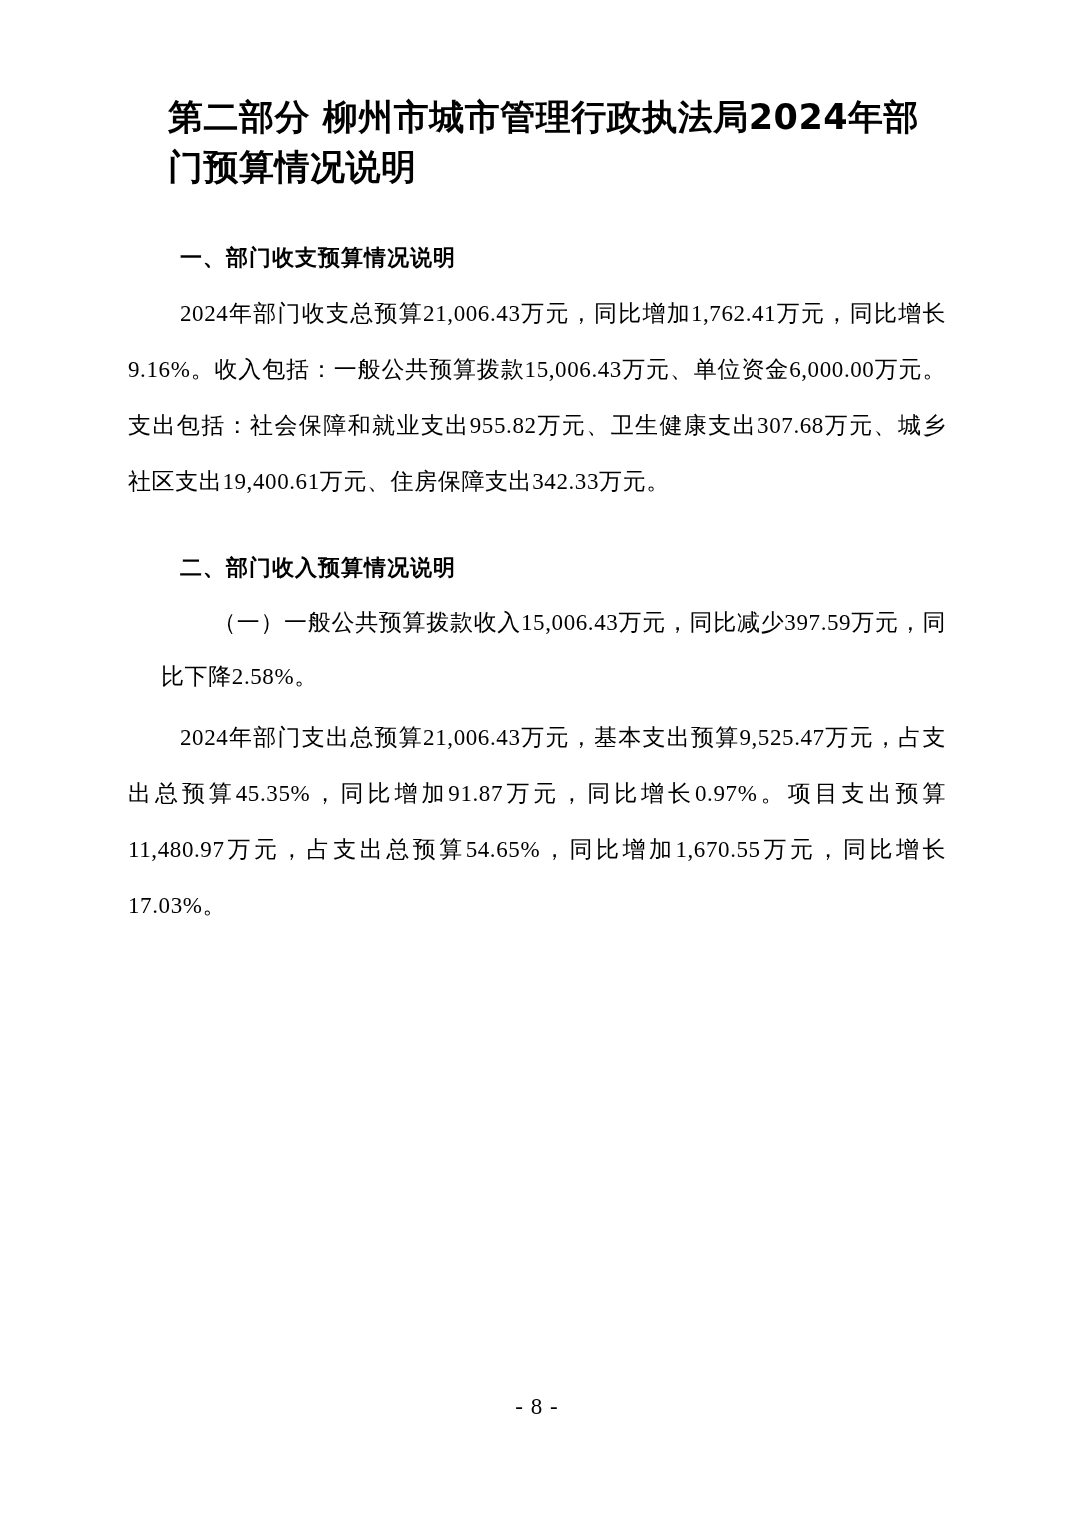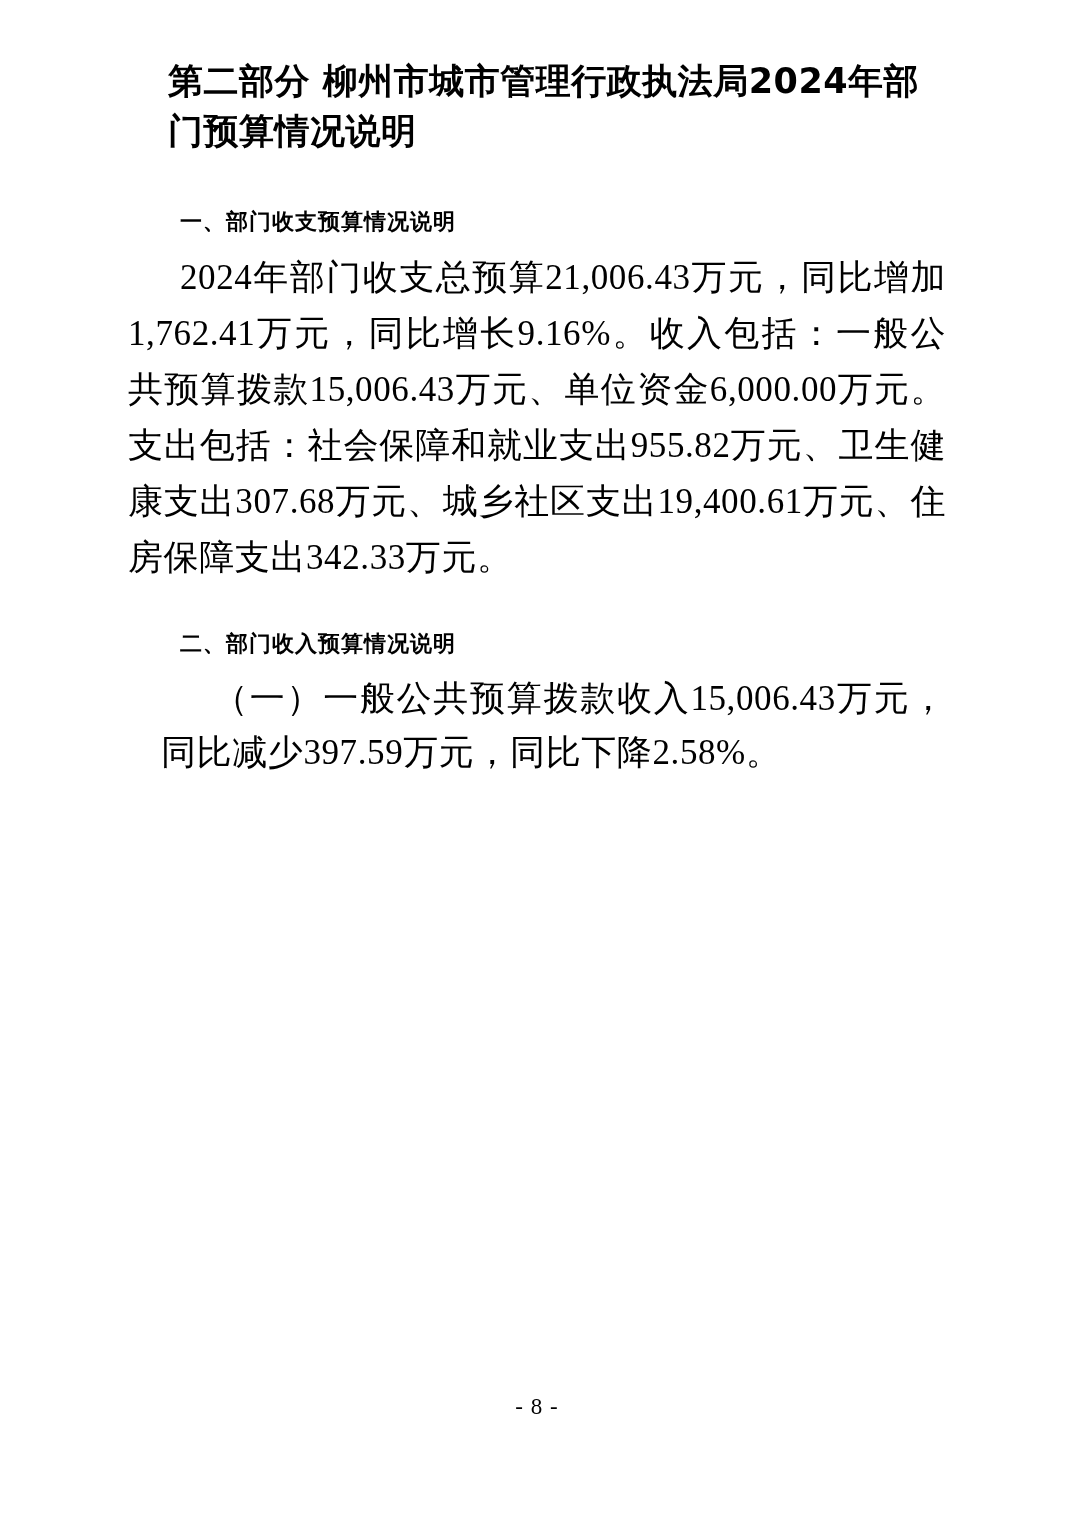--- a/index.html
+++ b/index.html
@@ -15,21 +15,21 @@
     color: #000000;
     overflow: hidden;
   }
   .page {
     position: absolute;
     left: 0;
     top: 0;
     width: 1074px;
     height: 1452px;
     box-sizing: border-box;
-    padding: 42px 128px 0 128px;
+    padding: 78px 128px 0 128px;
   }
   .doc-title {
     font-family: "DejaVu Sans", "Liberation Sans", sans-serif;
     font-weight: bold;
     font-size: 35px;
     line-height: 50px;
     text-align: left;
     letter-spacing: 0.5px;
     margin: 0 0 0 40px;
     padding-top: 14px;
@@ -38,21 +38,21 @@
     font-family: "DejaVu Sans", "Liberation Sans", sans-serif;
     font-weight: bold;
     font-size: 22px;
     line-height: 44px;
     margin: 30px 0 6px 0;
     text-indent: 52px;
     letter-spacing: 1px;
   }
   .para {
     font-family: "Liberation Serif", "DejaVu Serif", serif;
-    font-size: 35px;
+    font-size: 23px;
     line-height: 56px;
     text-align: justify;
     text-justify: inter-character;
     text-indent: 52px;
     margin: 0;
     letter-spacing: 0.6px;
   }
   .para.tight {
     line-height: 54px;
     margin-left: 33px;
@@ -82,15 +82,16 @@
   <h2 class="section-heading">一、部门收支预算情况说明</h2>
   <p class="para">2024年部门收支总预算21,006.43万元，同比增加1,762.41万元，同比增长9.16%。收入包括：一般公共预算拨款15,006.43万元、单位资金6,000.00万元。支出包括：社会保障和就业支出955.82万元、卫生健康支出307.68万元、城乡社区支出19,400.61万元、住房保障支出342.33万元。</p>
 
   <div class="gap-sm"></div>
 
   <h2 class="section-heading">二、部门收入预算情况说明</h2>
   <p class="para tight">（一）一般公共预算拨款收入15,006.43万元，同比减少397.59万元，同比下降2.58%。</p>
 
   <div class="gap-sm"></div>
 
+  <p class="para">2024年部门支出总预算21,006.43万元，基本支出预算9,525.47万元，占支出总预算45.35%，同比增加91.87万元，同比增长0.97%。项目支出预算11,480.97万元，占支出总预算54.65%，同比增加1,670.55万元，同比增长17.03%。</p>
 
   <div class="page-number">- 8 -</div>
 </div>
 
 </body></html>

